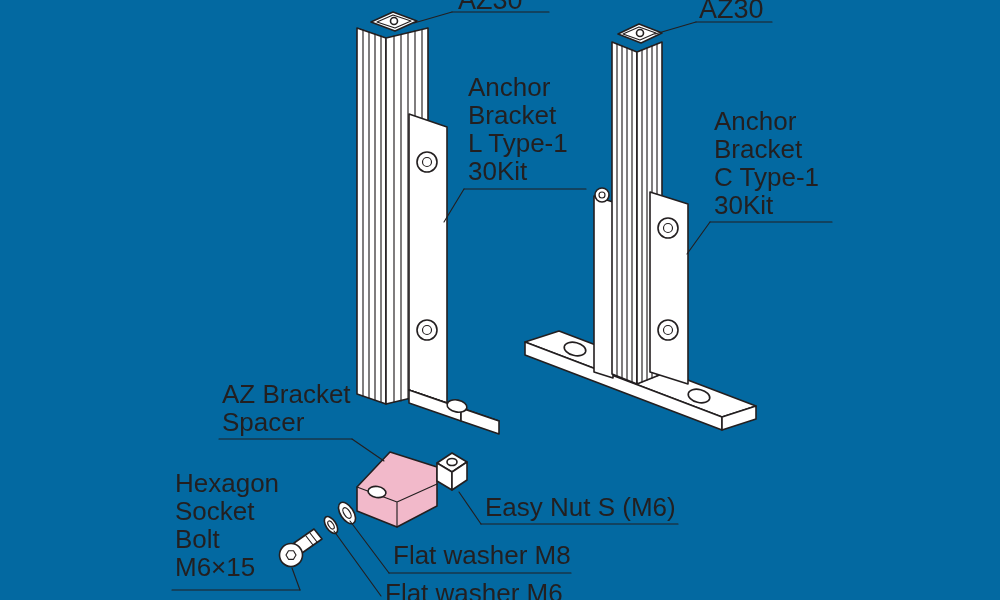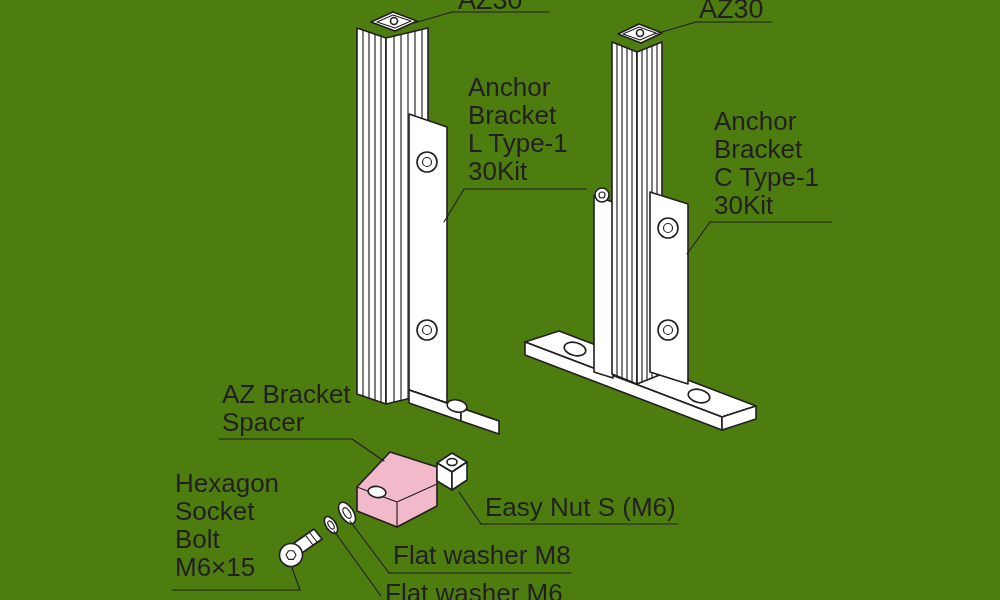--- a/index.html
+++ b/index.html
@@ -1,21 +1,21 @@
 <!DOCTYPE html>
 <html><head>
 <meta charset="utf-8">
 <style>
   html, body { margin: 0; padding: 0; background: #ffffff; }
   .stage {
     position: relative;
     width: 1000px;
     height: 600px;
     overflow: hidden;
-    background: #4d7c0f;
+    background: #0369a1;
     font-family: "Liberation Sans", "DejaVu Sans", sans-serif;
   }
   svg { display: block; }
   .ln   { stroke: #231f20; fill: none; stroke-width: 1.6; stroke-linecap: round; stroke-linejoin: round; }
   .face { stroke: #231f20; fill: #ffffff; stroke-width: 1.6; stroke-linejoin: round; }
   .thin { stroke-width: 1.15; }
   .leader { stroke: #231f20; fill: none; stroke-width: 1.15; stroke-linecap: round; }
   .spacer-face { fill: #F2B9CA; stroke: #231f20; stroke-width: 1.6; stroke-linejoin: round; }
   text { fill: #231f20; font-family: "Liberation Sans", "DejaVu Sans", sans-serif; }
   .t26 { font-size: 26px; }

